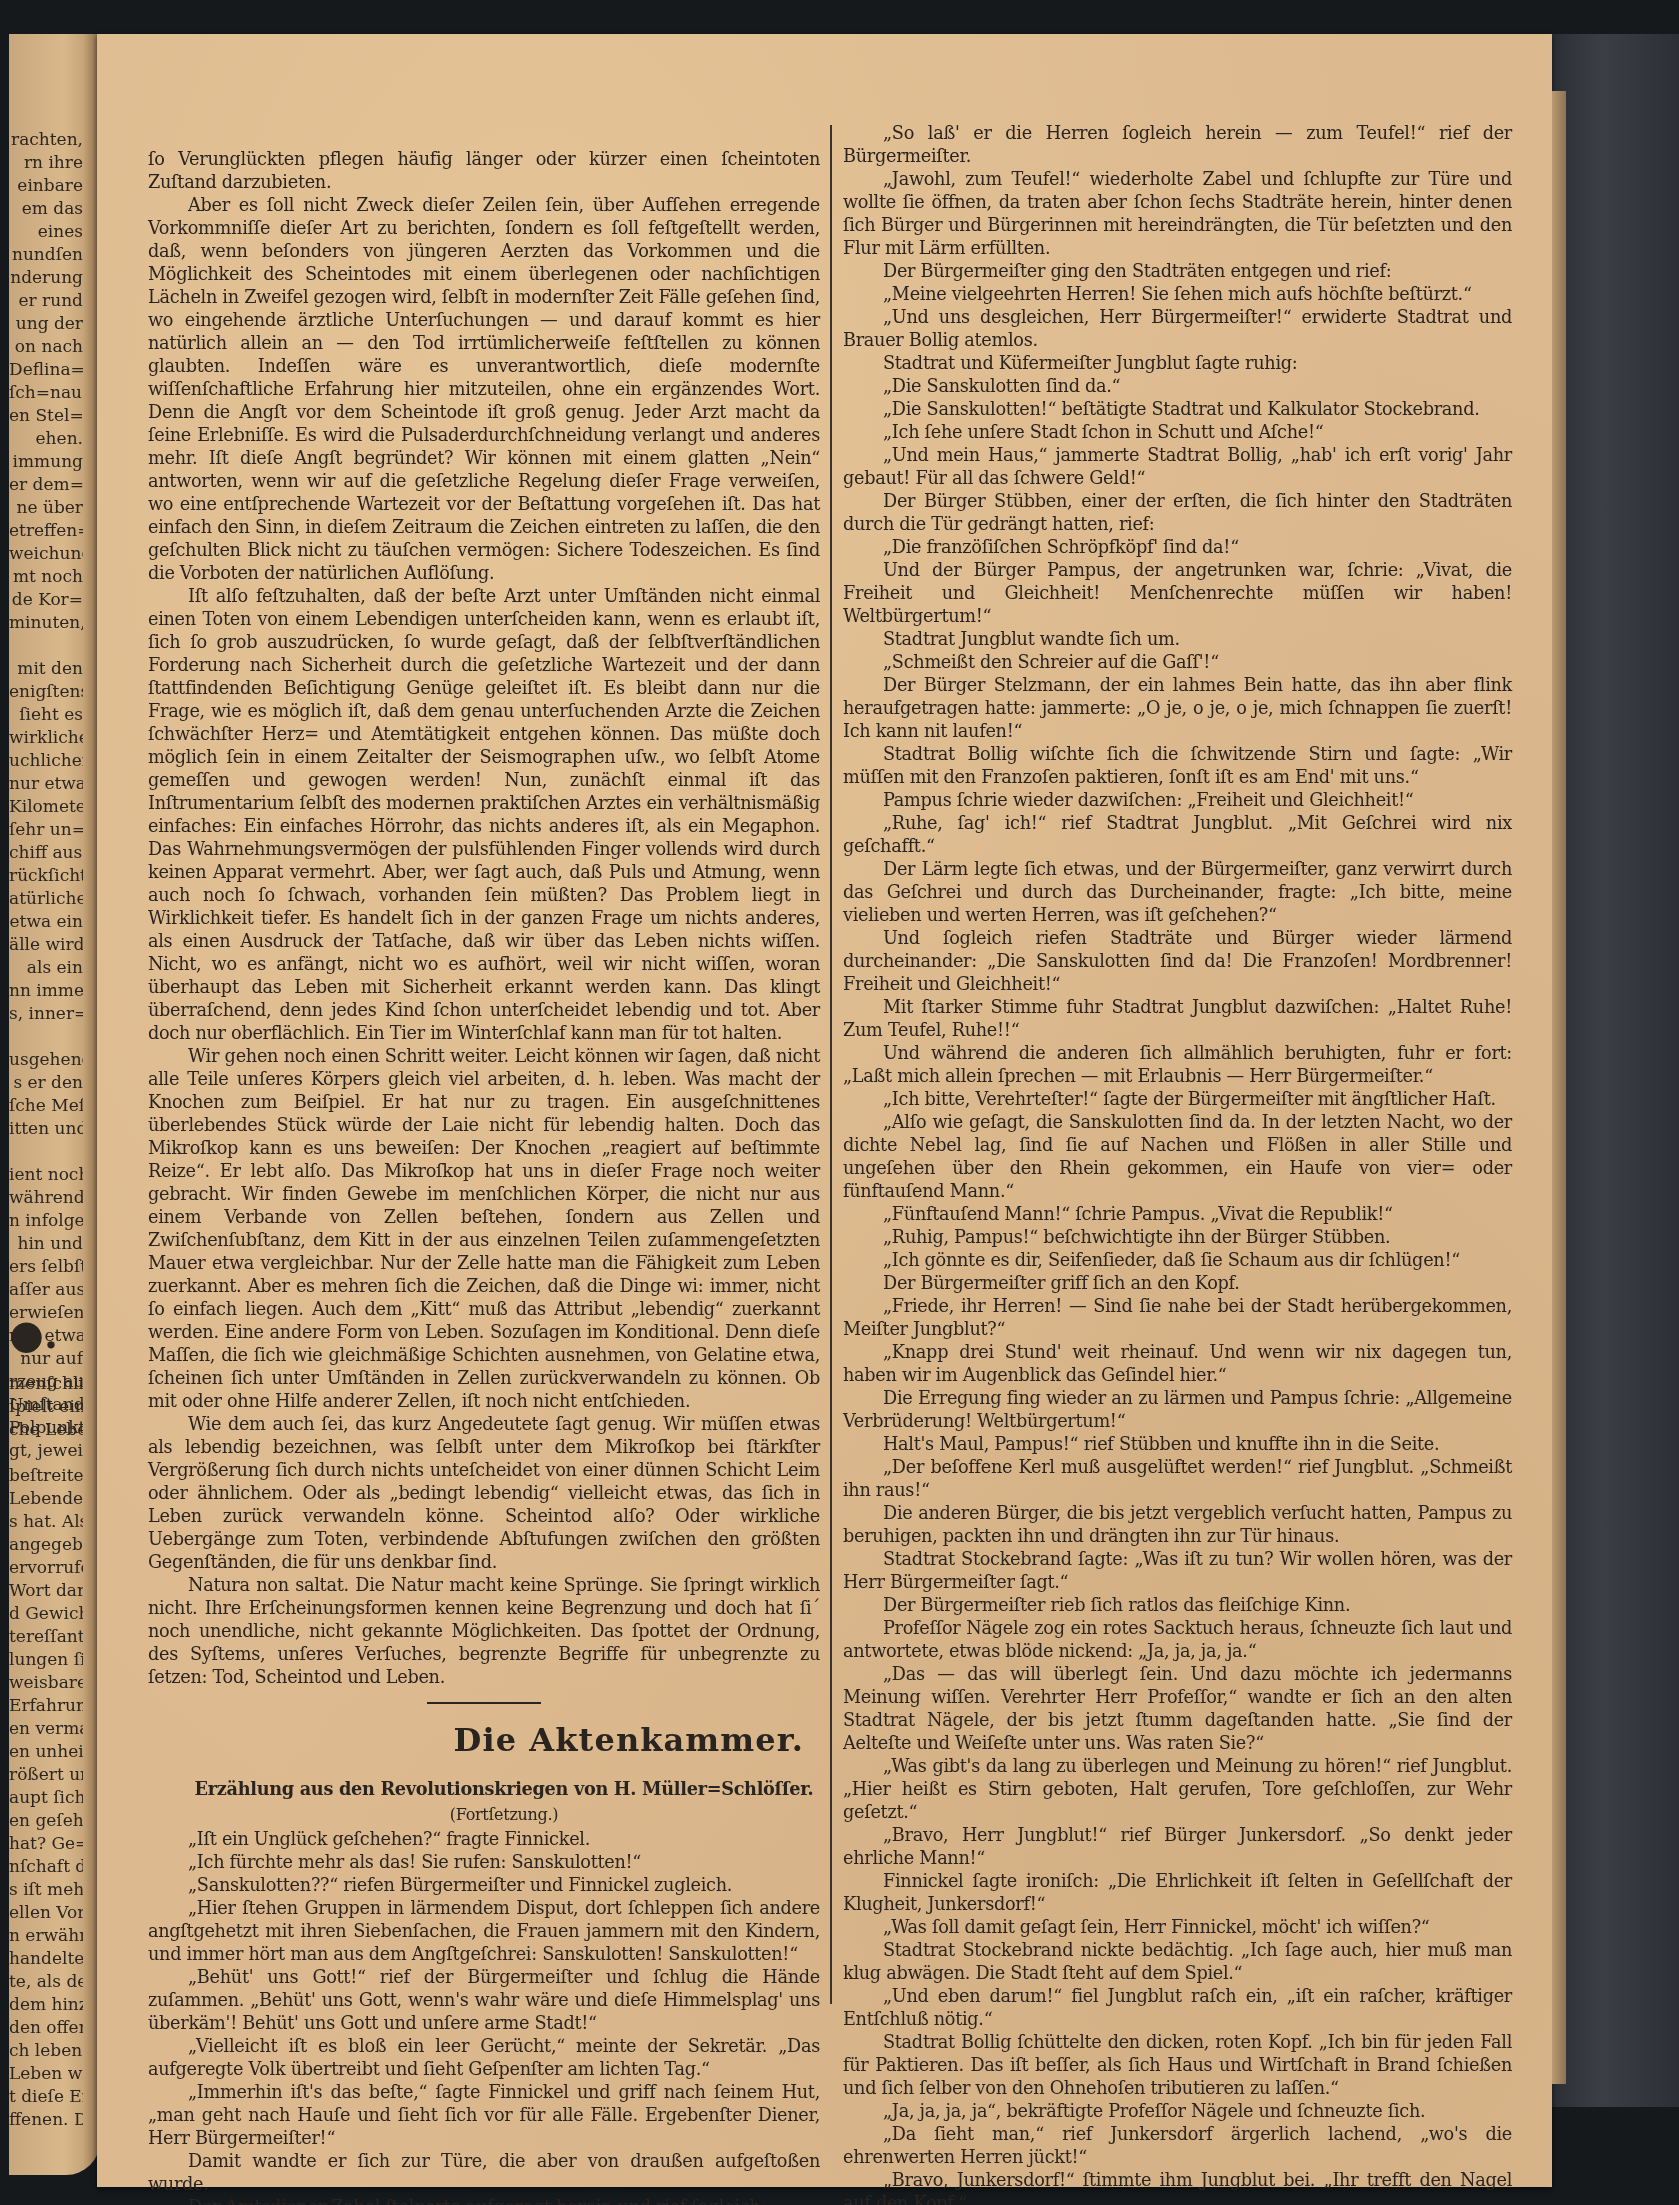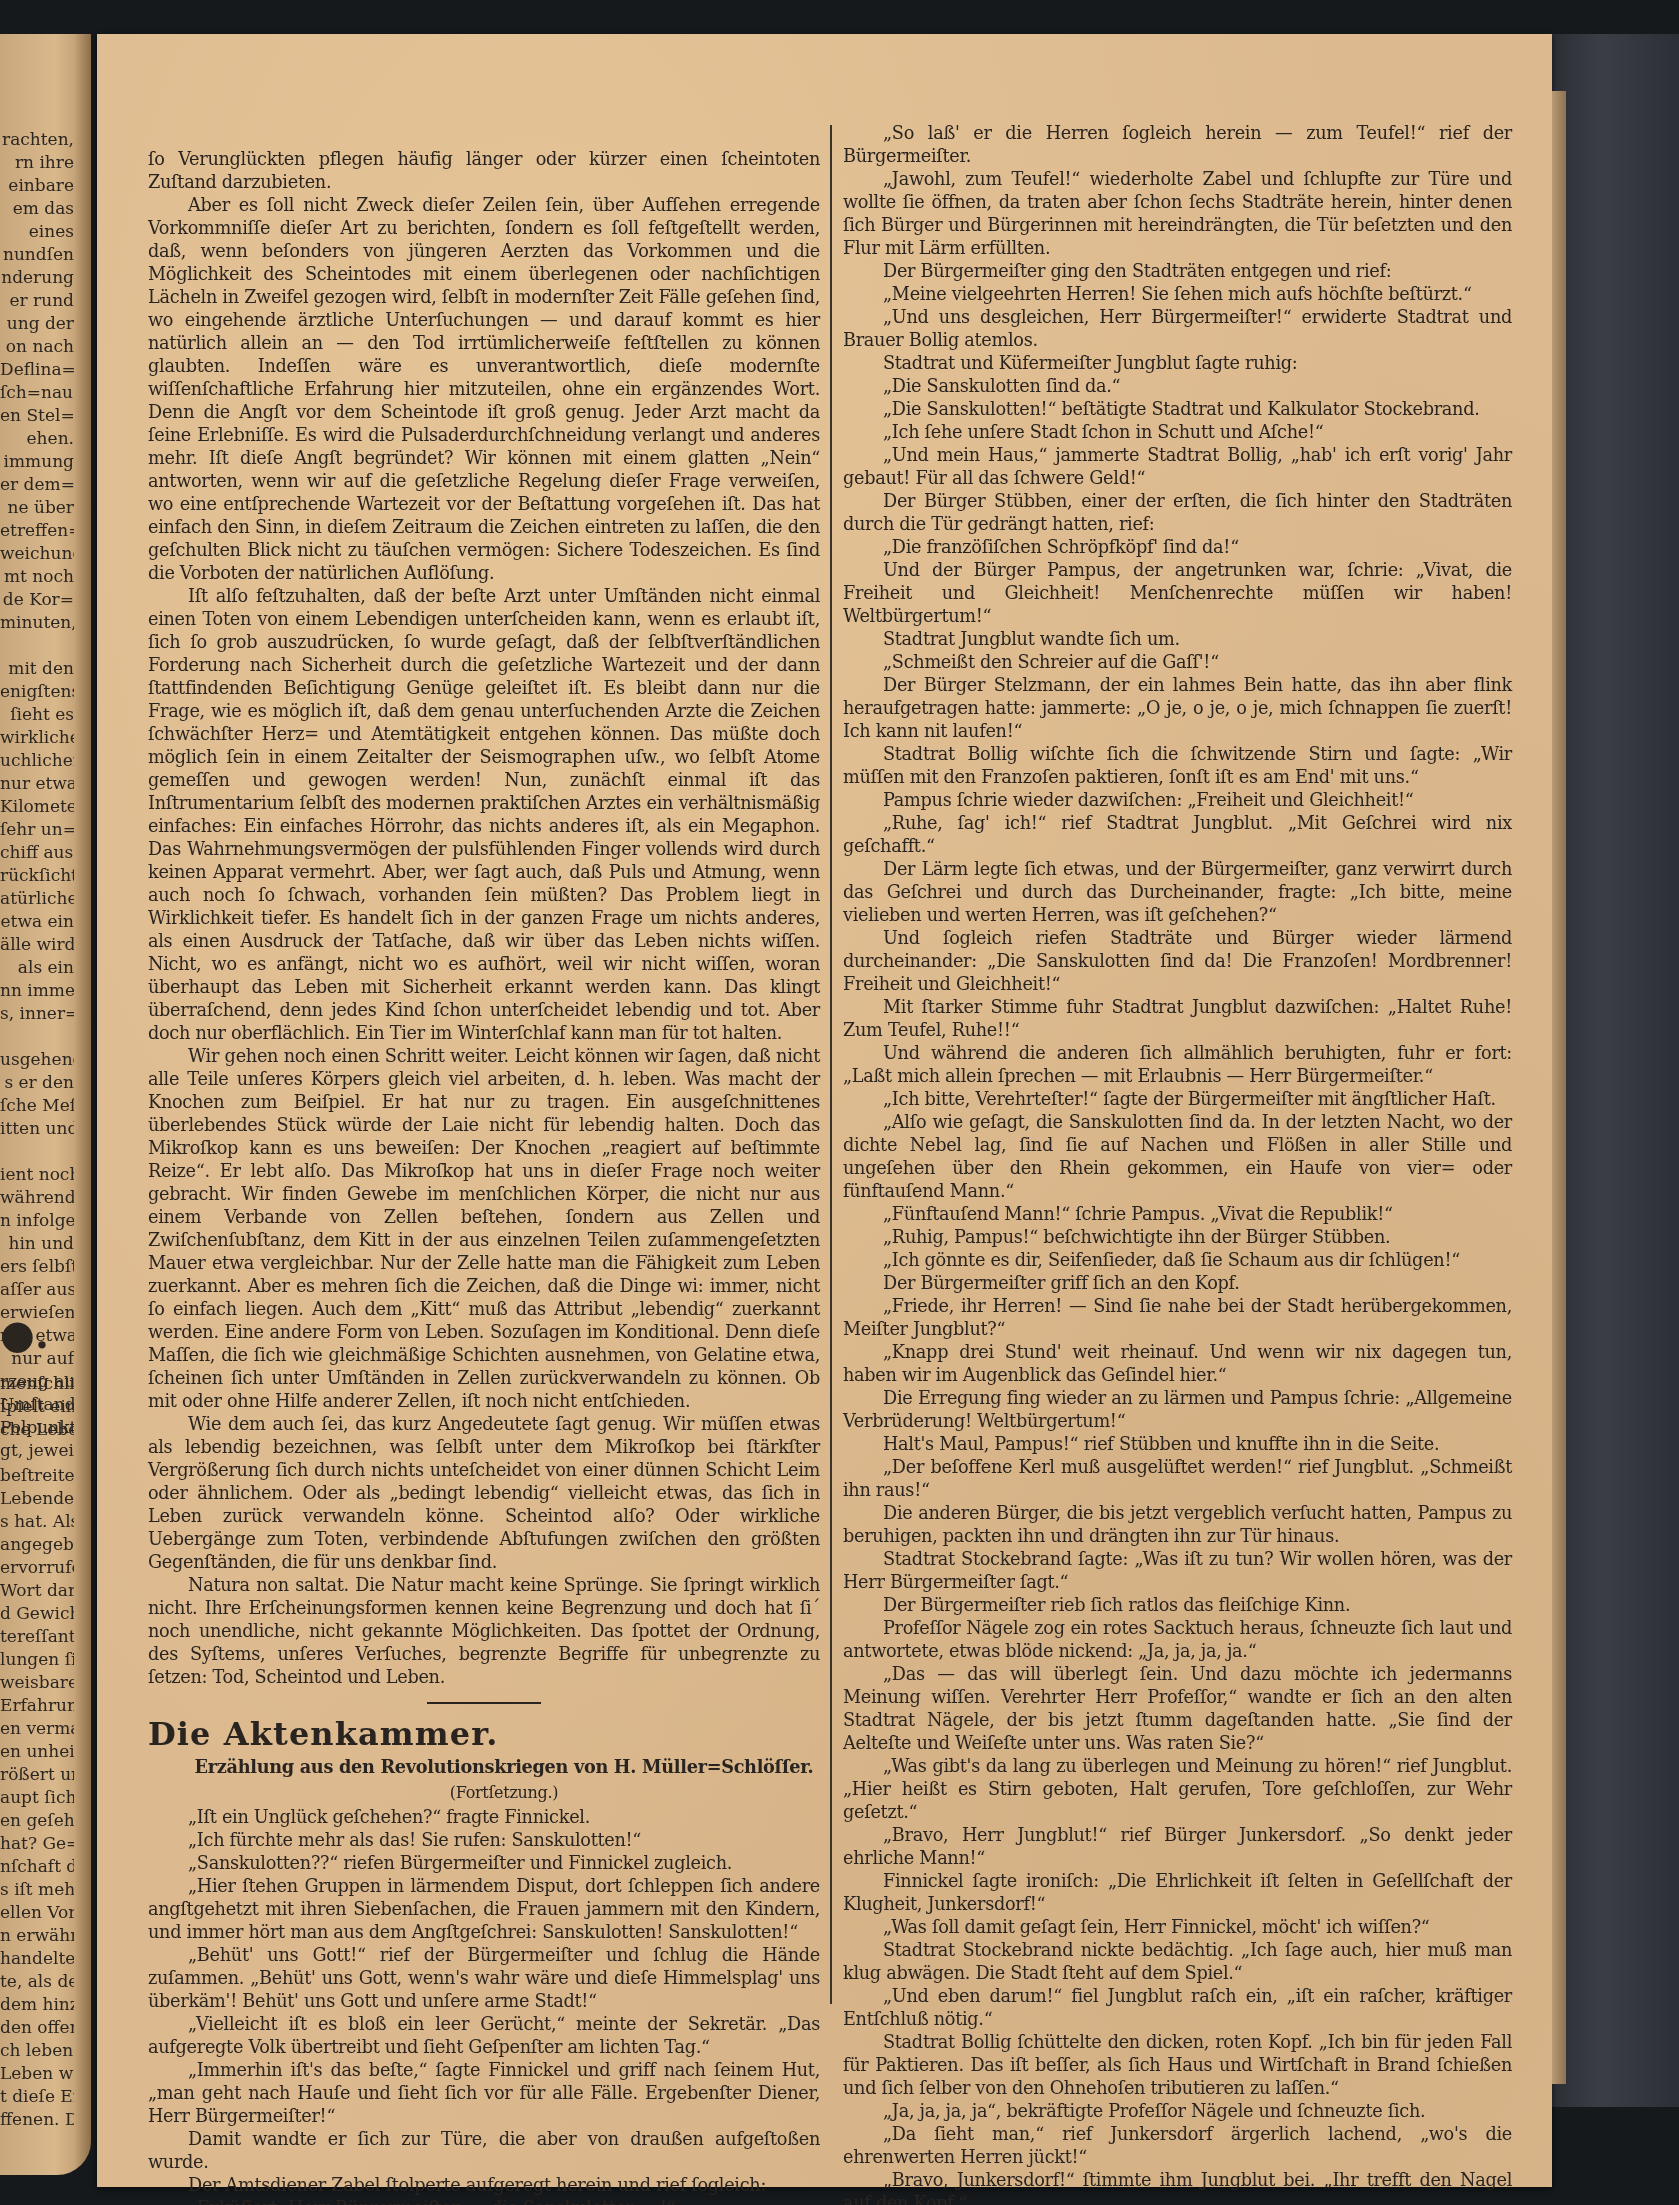--- a/index.html
+++ b/index.html
@@ -6,21 +6,21 @@
   body {
     width: 1680px; height: 2205px; position: relative; overflow: hidden;
     background: #15191c;
     font-family: "DejaVu Serif", serif;
   }
   .backdrop-right {
     position: absolute; left: 1549px; top: 34px; width: 130px; height: 2073px;
     background: linear-gradient(90deg, #2a2d33 0%, #3b3e44 40%, #2c2f35 100%);
   }
   .left-page {
-    position: absolute; left: 0; top: 34px; width: 91px; height: 2141px;
+    position: absolute; left: 9px; top: 34px; width: 91px; height: 2141px;
     background: linear-gradient(90deg, #c9a77d 0%, #d9b88c 60%, #b8956a 100%);
     border-bottom-right-radius: 34px;
     overflow: hidden;
   }
   .left-page .spine-shadow {
     position: absolute; right: 0; top: 0; width: 17px; height: 100%;
     background: linear-gradient(90deg, rgba(0,0,0,0) 0%, rgba(60,40,20,0.35) 100%);
   }
   .left-page .frag {
     position: absolute; left: 0; width: 91px;
@@ -54,22 +54,22 @@
   .column-rule {
     position: absolute; left: 733px; top: 91px; width: 2.3px; height: 1879px;
     background: #3a332c;
   }
   .column p { margin: 0; text-indent: 40px; }
   .column p.noindent { text-indent: 0; margin-top: 29px; }
   .divider {
     width: 114px; height: 2.3px; background: #2a2420; margin: 12.5px auto 10.3px;
   }
   .story-title {
-    text-align: left; font-size: 32px; font-weight: bold; line-height: 40px;
-    letter-spacing: 1.1px; margin: 0;
+    text-align: right; font-size: 32px; font-weight: bold; line-height: 40px;
+    letter-spacing: 1.1px; margin: 16px;
   }
   .story-subtitle {
     text-align: center; font-size: 17.7px; line-height: 25px; margin: 1.1px 0 0 0; text-indent: 0; font-weight: bold;
   }
   .story-note {
     text-align: center; font-size: 16px; line-height: 27px; margin: 0 0 5.7px 0; text-indent: 0;
   }
 </style>
 </head>
 <body>

